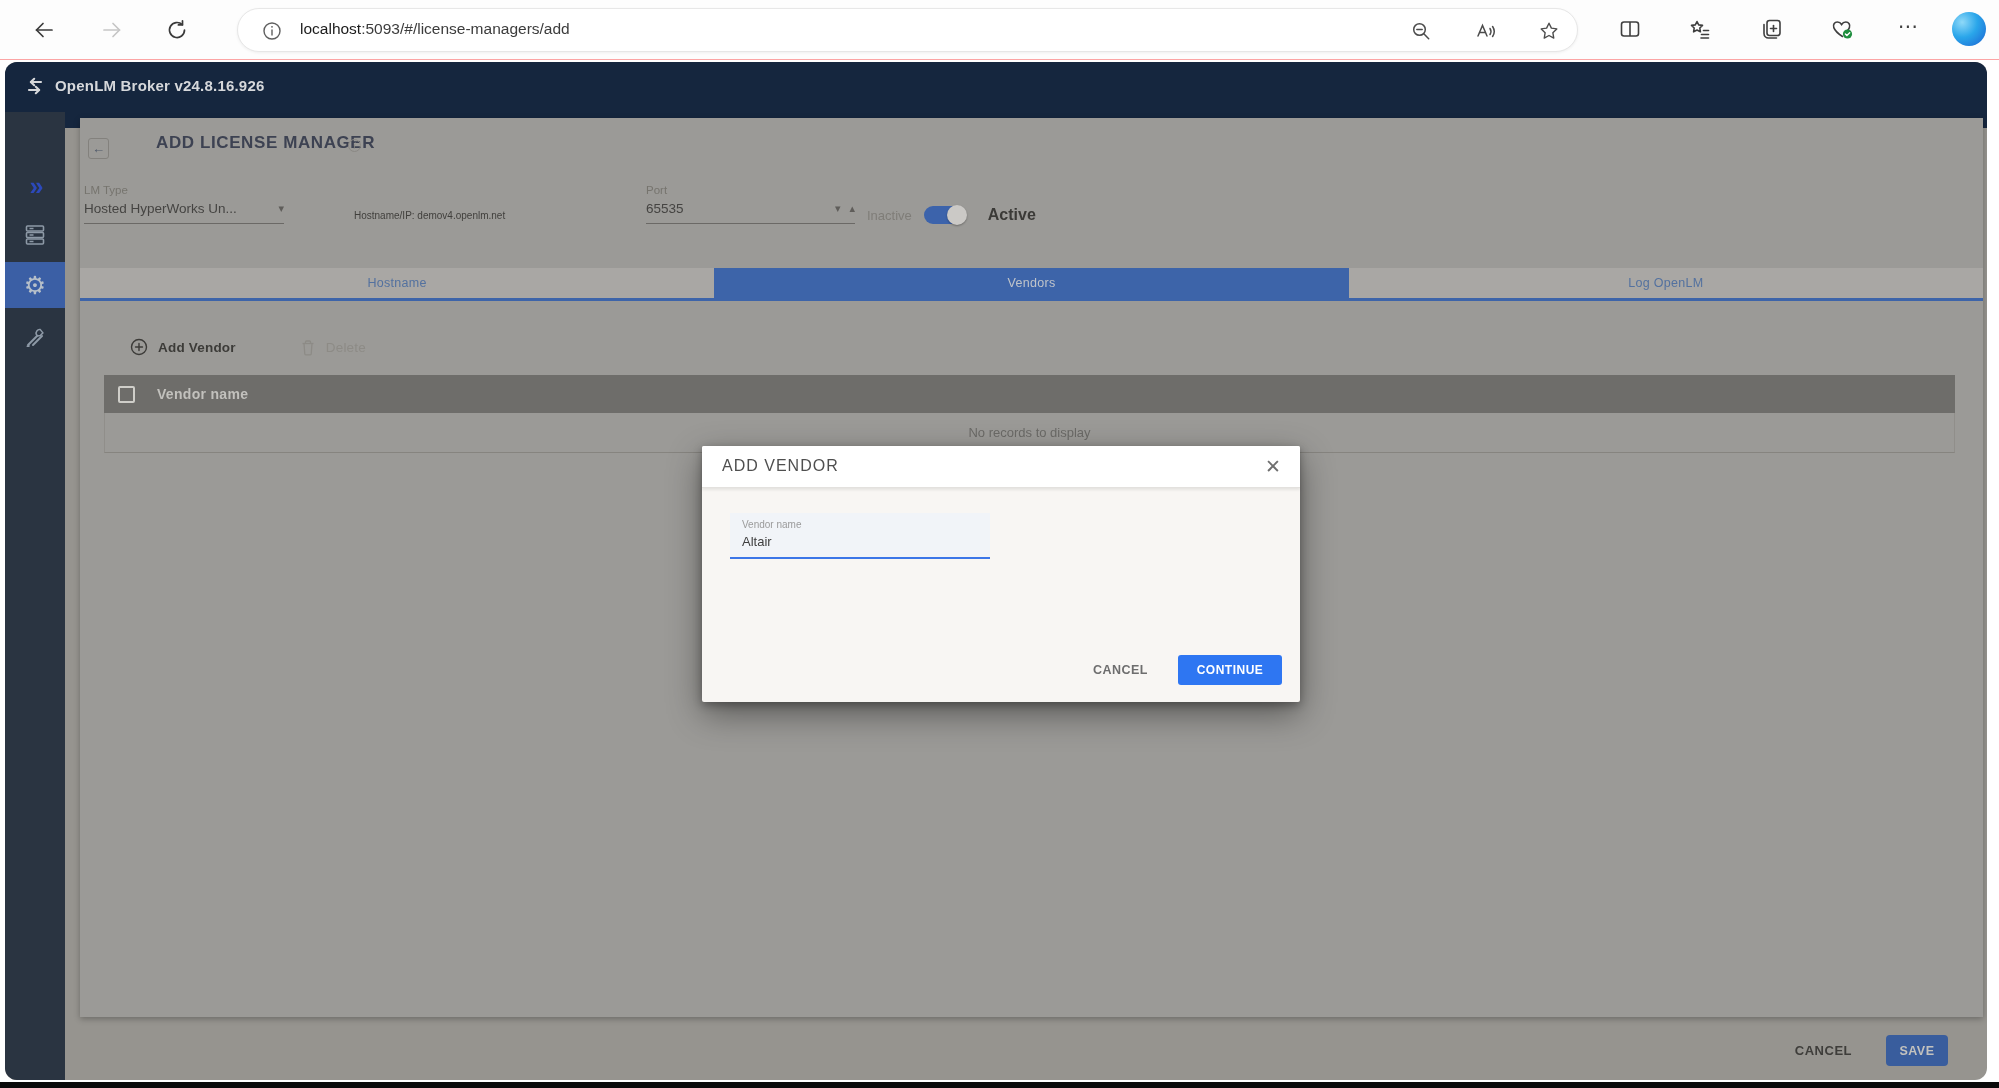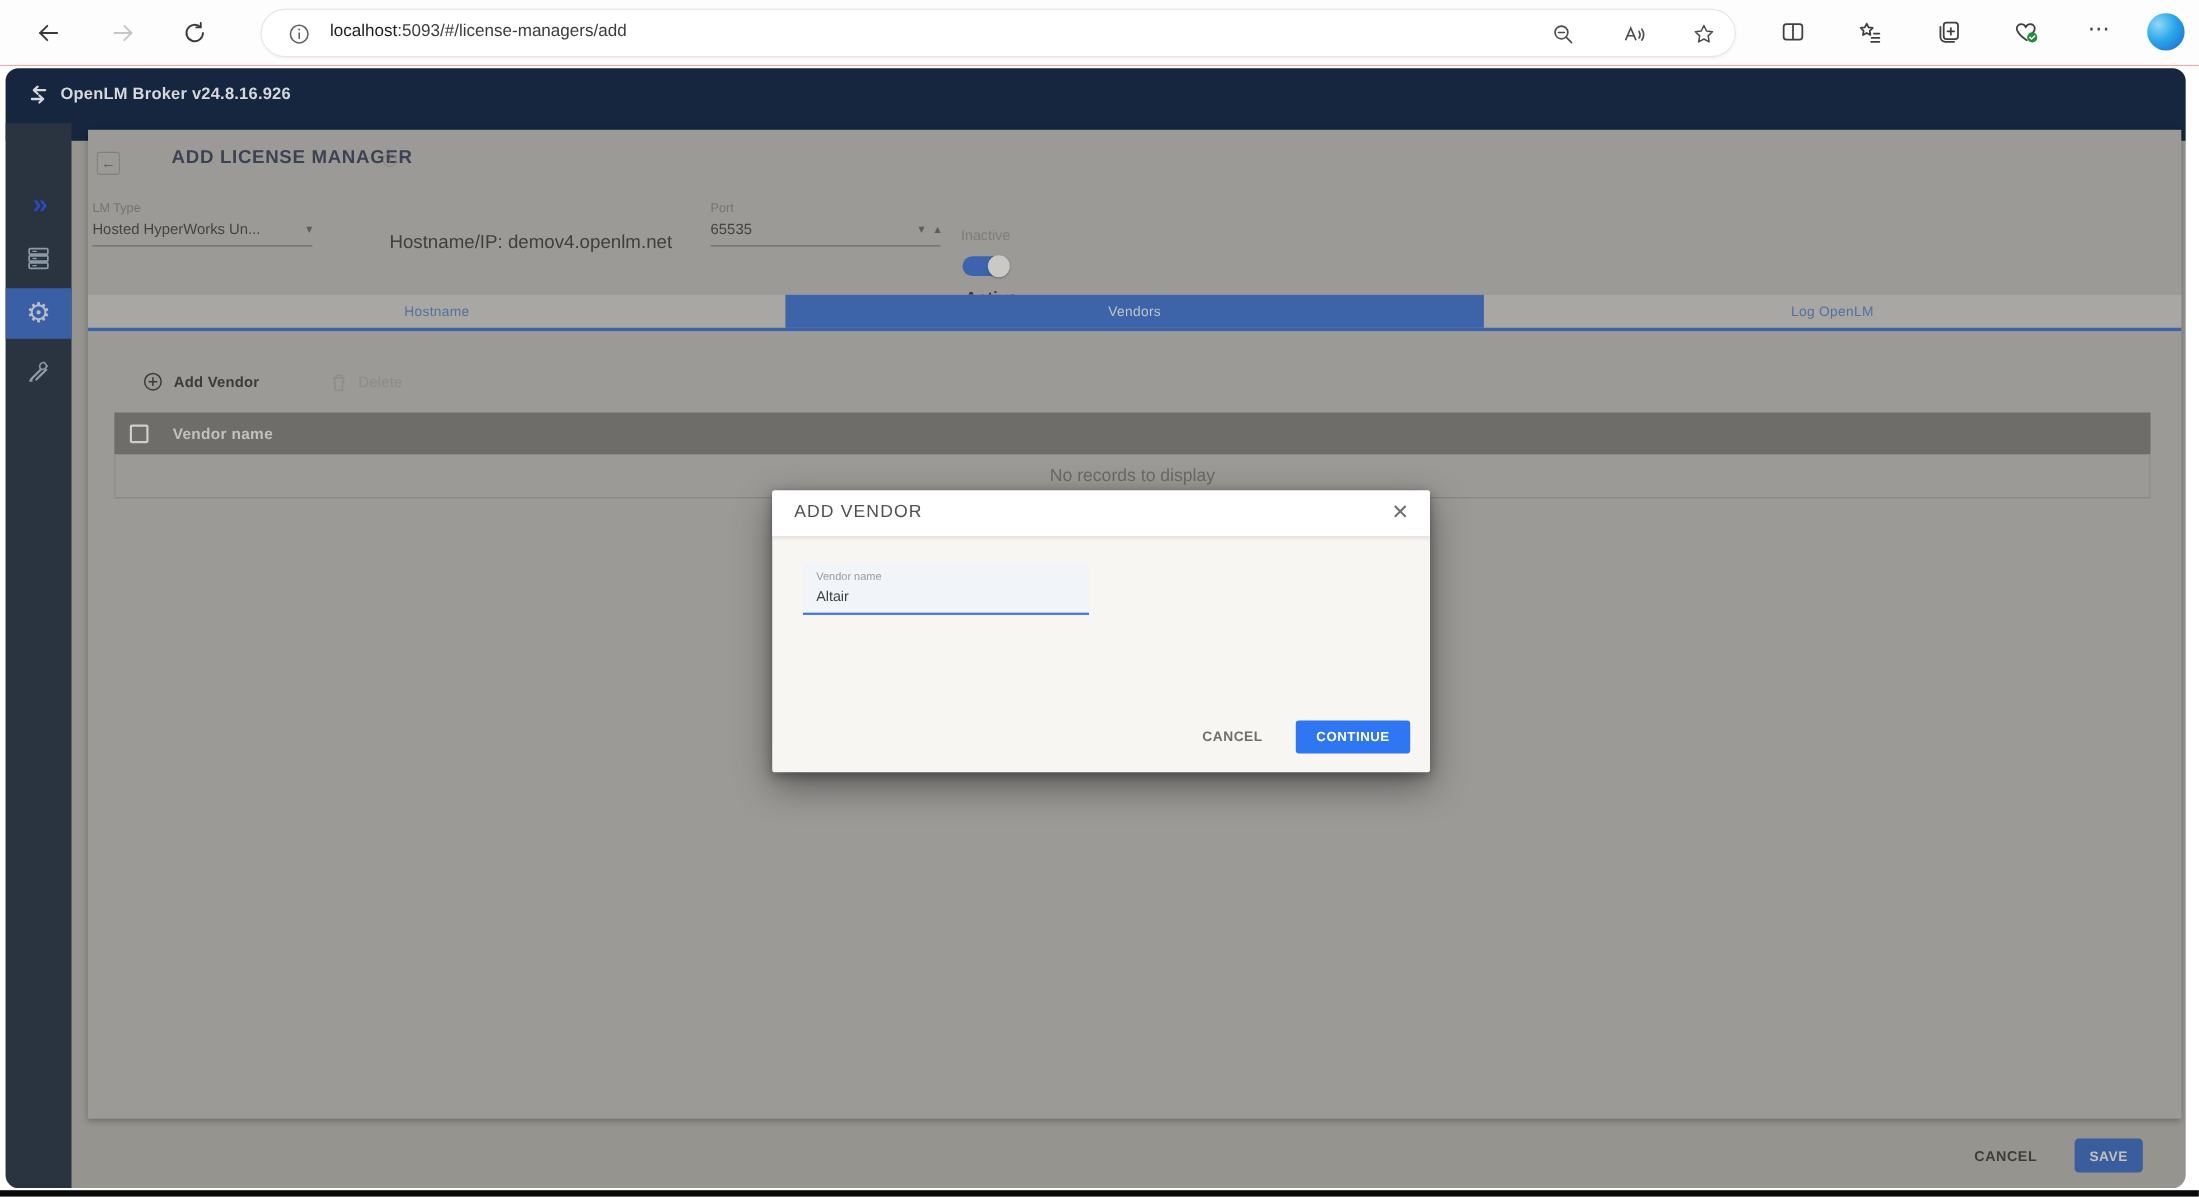--- a/index.html
+++ b/index.html
@@ -36,44 +36,44 @@
   .back-btn { position:absolute; left:8px; top:20px; width:21px; height:21px; border:1px solid #83817d; border-radius:3px; color:#4e586a; font-size:13px; line-height:19px; text-align:center; cursor:pointer; background:transparent; }
   .page-title { position:absolute; left:44px; top:15px; font-size:17px; font-weight:600; letter-spacing:0.6px; color:#3d4252;margin-left:32px; }
   .title-info { position:absolute; left:268px; top:21px; width:13px; height:13px; border:1px solid #8a8884; border-radius:50%; color:#8a8884; font-size:9px; line-height:12px; text-align:center; font-style:italic; }
 
   .field { position:absolute; }
   .field .flabel { font-size:11.5px; color:#76746e; }
   .field .frow { display:flex; justify-content:space-between; align-items:center; margin-top:5px; padding-bottom:7px; border-bottom:1px solid #6b6966; }
   .field .fvalue { font-size:13.5px; color:#454442; white-space:nowrap; }
   .caret { font-size:11px; color:#5f5d5a; }
   .f-lmtype { left:4px; top:66px; width:200px; }
-  .f-host { position:absolute; left:274px; top:92px; font-size:17px; color:#403f3c; }
+  .f-host { position:absolute; left:274px; top:92px; font-size:10px; color:#403f3c; }
   .f-port { left:566px; top:66px; width:209px; }
   .spinners { display:flex; gap:9px; }
-  .f-toggle { position:absolute; left:787px; top:88px; display:flex; align-items:center; gap:12px;flex-direction:column; }
+  .f-toggle { position:absolute; left:787px; top:88px; display:flex; align-items:center; gap:12px; }
   .tog-off { font-size:13px; color:#7f7d78; }
   .tog-on { font-size:16px; color:#3b3a37; font-weight:600;margin-left:10px; }
   .switch { position:relative; width:42px; height:18px; background:#3c63ab; border-radius:9px; cursor:pointer; }
   .knob { position:absolute; left:23px; top:-1px; width:20px; height:20px; background:#cbc9c6; border-radius:50%; box-shadow:0 1px 2px rgba(0,0,0,0.3); }
 
   .tabs { position:absolute; left:0; top:150px; width:1903px; height:30px; background:#a9a7a4; display:flex; }
   .tab { flex:1; display:flex; align-items:center; justify-content:center; font-size:12.5px; letter-spacing:0.3px; color:#53719f; cursor:pointer; }
   .tab.active { background:#3d64a9; color:#c0c4ca; }
   .tab-underline { position:absolute; left:0; top:180px; width:1903px; height:3px; background:#3d64a9; }
 
   .vtoolbar { position:absolute; left:50px; top:220px; display:flex; gap:64px; align-items:center; }
   .vt-btn { display:flex; align-items:center; gap:10px; cursor:pointer; }
   .vt-btn .lbl { font-size:13.5px; font-weight:600; color:#3c3b38; letter-spacing:0.2px; }
   .vt-btn.disabled { cursor:default; }
   .vt-btn.disabled .lbl { color:#8d8b86; font-weight:400; }
 
   .grid-head { position:absolute; left:24px; top:257px; width:1851px; height:38px; background:#6e6d6a; display:flex; align-items:center; padding-left:14px; }
   .gh-check { width:17px; height:17px; border:2px solid #cfcec9; border-radius:2px; cursor:pointer; }
   .gh-label { margin-left:22px; font-size:14px; font-weight:600; letter-spacing:0.3px; color:#c2c1bd; }
-  .grid-empty { position:absolute; left:24px; top:295px; width:1851px; height:40px; border-bottom:1px solid #86847f; border-left:1px solid #908e8a; border-right:1px solid #908e8a; display:flex; align-items:center; justify-content:center; font-size:16px; color:#6b6a67; }
+  .grid-empty { position:absolute; left:24px; top:295px; width:1851px; height:40px; border-bottom:1px solid #86847f; border-left:1px solid #908e8a; border-right:1px solid #908e8a; display:flex; align-items:center; justify-content:center; font-size:13px; color:#6b6a67; }
 
   .footer-actions { position:absolute; right:39px; top:973px; display:flex; align-items:center; gap:34px; }
   .cancel-link { font-size:13px; font-weight:600; letter-spacing:0.5px; color:#3e3d3a; cursor:pointer; }
   .save-btn { width:62px; height:31px; background:#395d9d; border:none; border-radius:4px; color:#c3c2be; font-size:12.5px; font-weight:600; letter-spacing:0.5px; cursor:pointer; font-family:inherit; }
 
   
   .backdrop { position:absolute; left:0; top:60px; width:1999px; height:1022px; background:rgba(0,0,0,0); }
   .modal { position:absolute; left:702px; top:446px; width:598px; height:256px; background:#f8f6f3; border-radius:2px;
            box-shadow:0 12px 34px rgba(0,0,0,0.42), 0 3px 10px rgba(0,0,0,0.3); }
   .modal-head { position:relative; height:42px; background:#ffffff; border-bottom:1px solid #e3e1de; box-shadow:0 2px 3px rgba(0,0,0,0.08); border-radius:2px 2px 0 0; }

